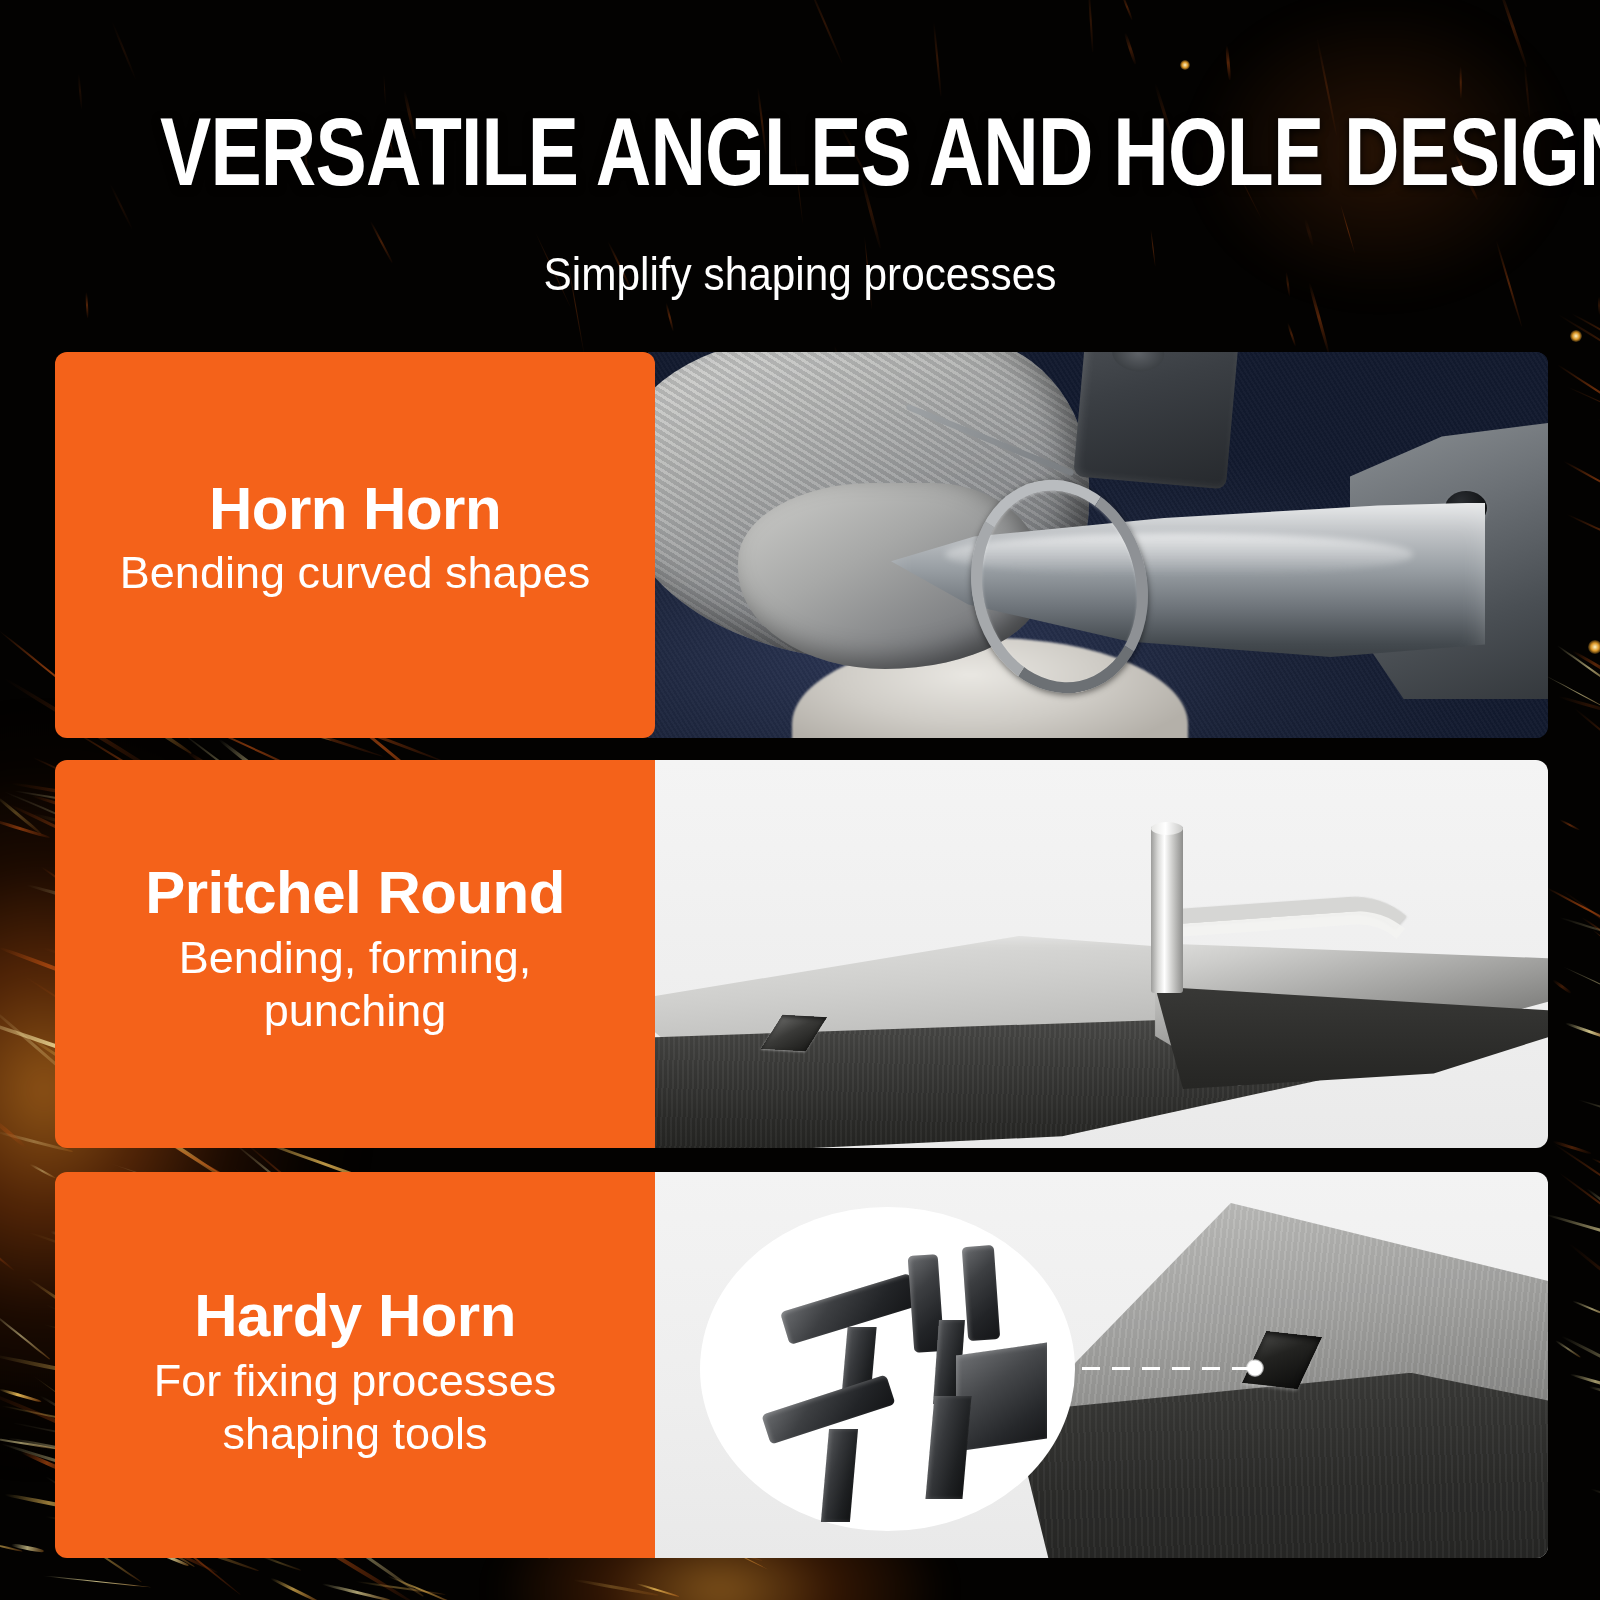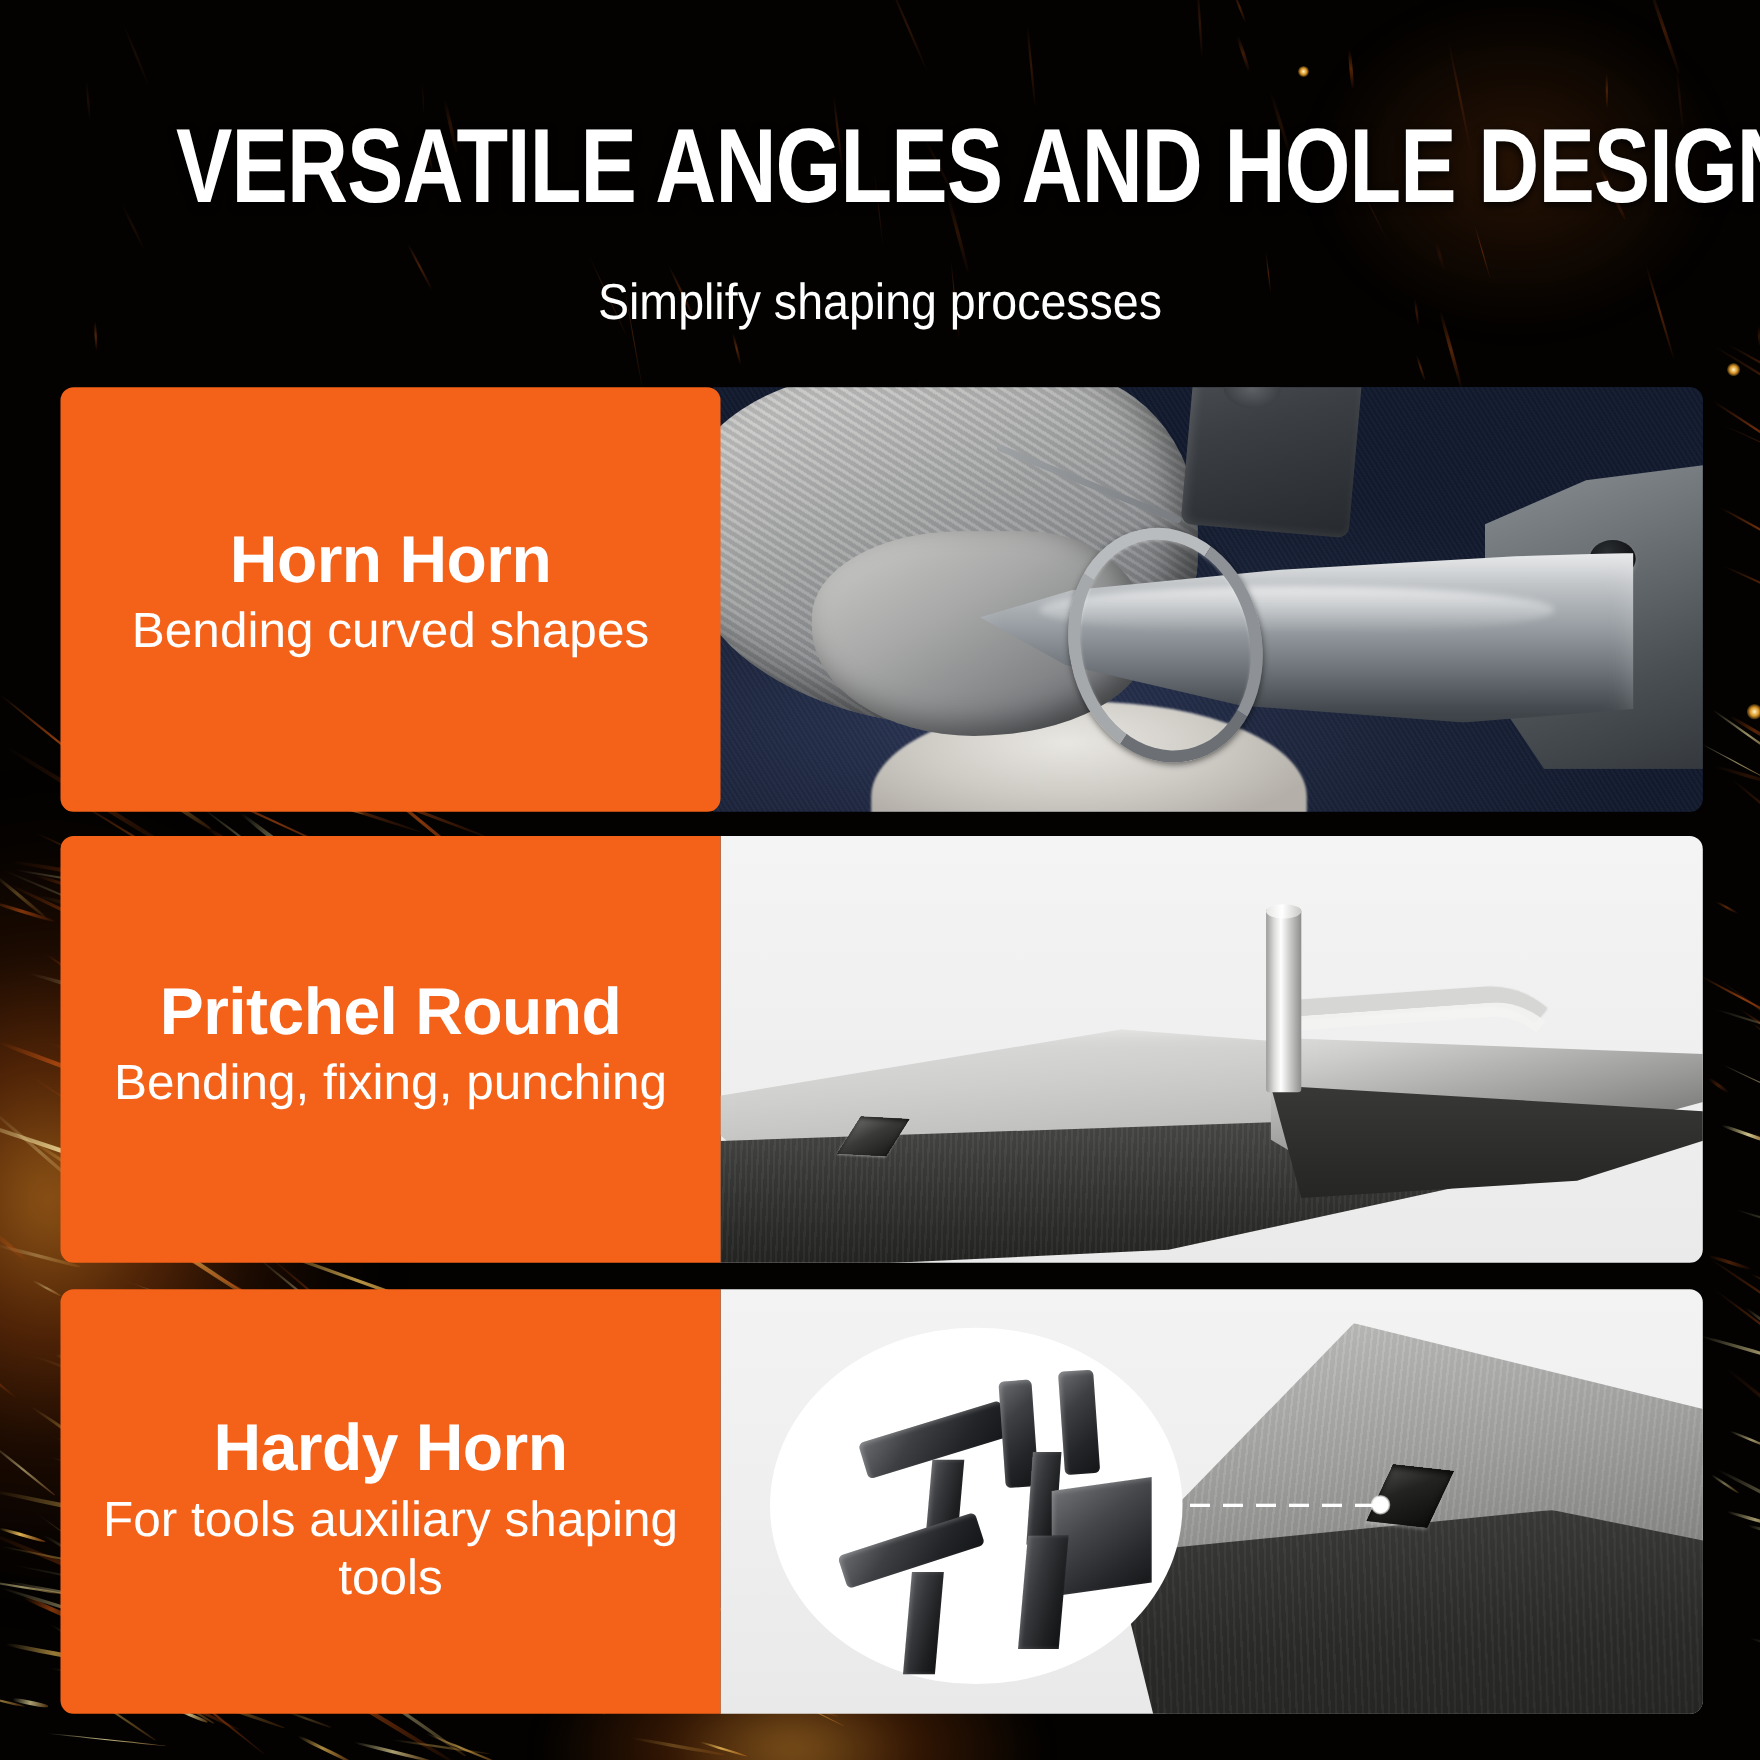--- a/index.html
+++ b/index.html
@@ -569,41 +569,41 @@
       <div class="hornshine"></div>
       <div class="ring"></div>
       <div class="tongs"></div>
     </div>
   </div>
 
   <div class="row row-2">
     <div class="panel">
       <div class="panel-inner">
         <div class="panel-title">Pritchel Round</div>
-        <div class="panel-sub">Bending, fixing, punching</div>
+        <div class="panel-sub">Bending, forming, punching</div>
       </div>
     </div>
     <div class="photo ph2">
       <div class="face"></div>
       <div class="side"></div>
       <div class="horn2"></div>
       <div class="horn2b"></div>
       <div class="squarehole"></div>
       <div class="rodbend"></div>
       <div class="rodbend2"></div>
       <div class="rod"></div>
       <div class="rodcap"></div>
     </div>
   </div>
 
   <div class="row row-3">
     <div class="panel">
       <div class="panel-inner">
         <div class="panel-title">Hardy Horn</div>
-        <div class="panel-sub">For tools auxiliary shaping tools</div>
+        <div class="panel-sub">For fixing processes shaping tools</div>
       </div>
     </div>
     <div class="photo ph3">
       <div class="anvil3"></div>
       <div class="anvil3dark"></div>
       <div class="hardyhole"></div>
       <div class="dashline"></div>
       <div class="dashdot"></div>
       <div class="ellipse">
 

